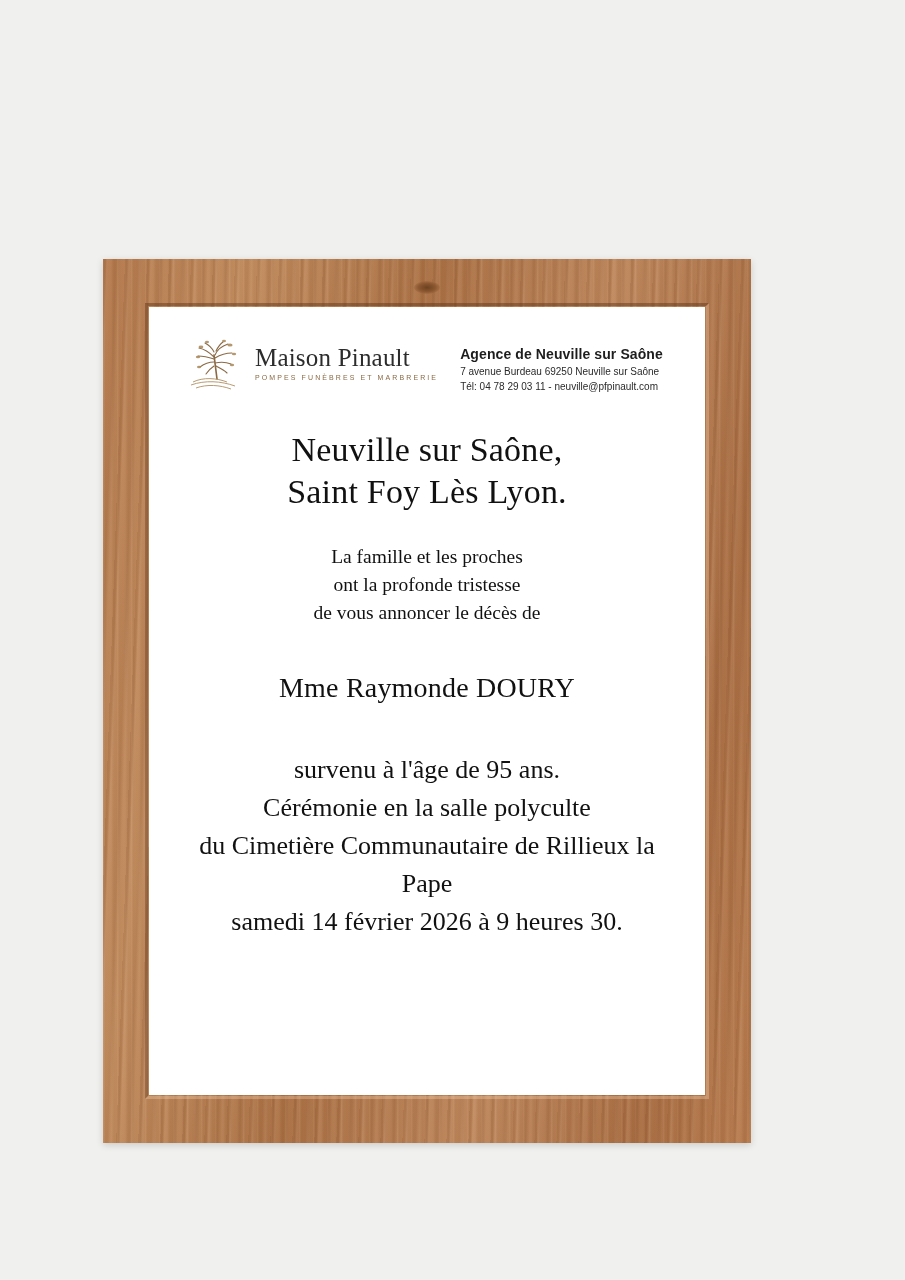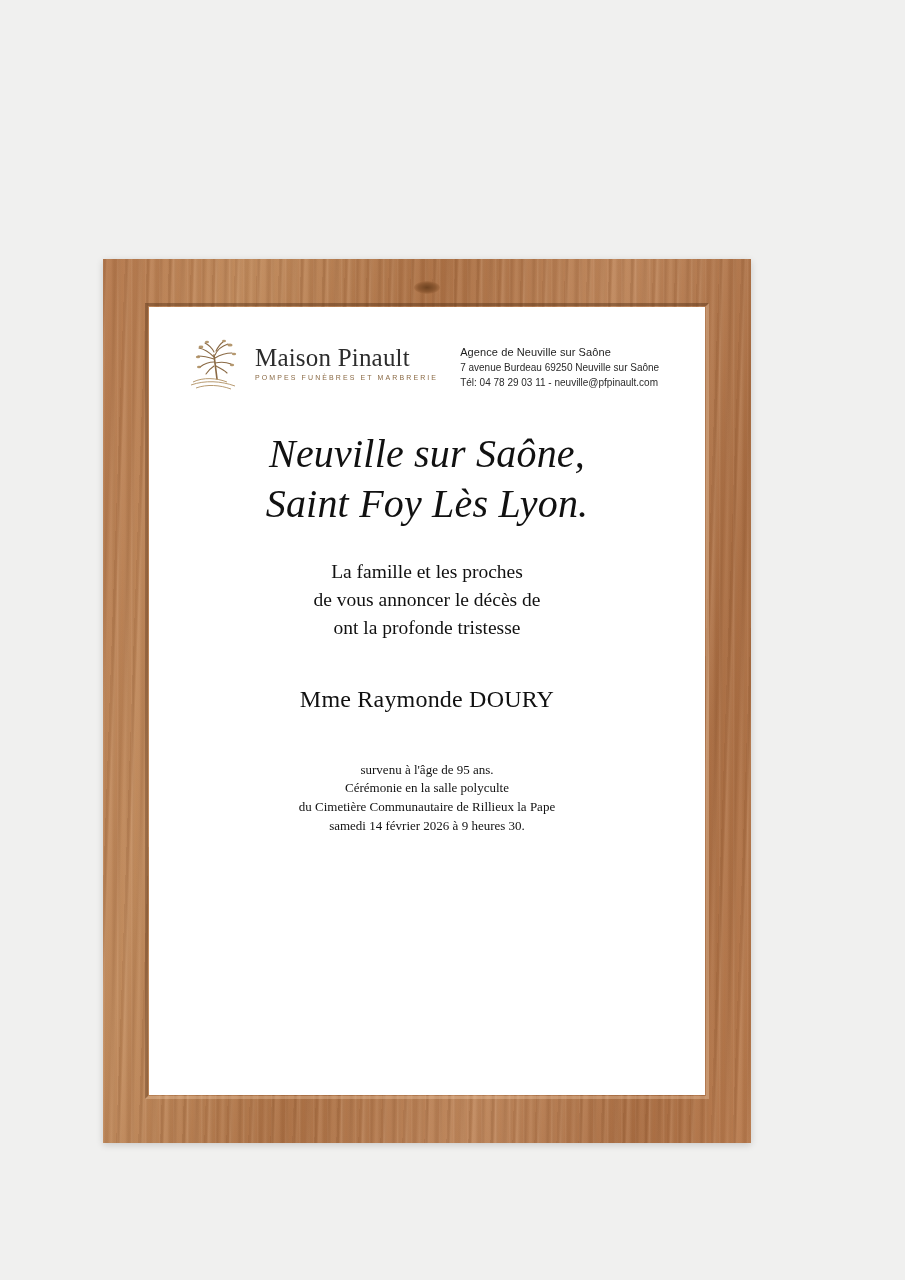--- a/index.html
+++ b/index.html
@@ -136,56 +136,55 @@
     color: #8a6a45;
     margin-top: 4px;
     white-space: nowrap;
   }
   .agency {
     font-family: "Liberation Sans", sans-serif;
     color: #1d1d1d;
     padding-top: 13px;
   }
   .agency-title {
-    font-size: 11px;
-    font-weight: normal;
+    font-size: 14px;
+    font-weight: bold;
     letter-spacing: 0.1px;
   }
   .agency-line {
     font-size: 10px;
     margin-top: 4px;
     color: #2a2a2a;
   }
 
   
   .body-wrap {
     text-align: center;
     color: #111111;
   }
   .place {
     margin-top: 36px;
-    font-size: 40px;
+    font-size: 34px;
     line-height: 1.24;
     letter-spacing: 0.2px;
-    font-style: italic;
   }
   .intro {
     margin-top: 30px;
     font-size: 19.5px;
     line-height: 1.44;
   }
   .deceased {
     margin-top: 40px;
-    font-size: 24px;
+    font-size: 28px;
     line-height: 1.42;
     letter-spacing: 0.2px;
   }
   .details {
     margin-top: 44px;
-    font-size: 13px;
+    font-size: 26px;
     line-height: 1.46;
   }
   .ln { display: block; }
 </style>
 </head>
 <body>
 
 <div id="stage">
 
   <div class="frame">
@@ -245,22 +244,22 @@
 
       <div class="body-wrap">
 
         <div class="place">
           <span class="ln">Neuville sur Saône,</span>
           <span class="ln">Saint Foy Lès Lyon.</span>
         </div>
 
         <div class="intro">
           <span class="ln">La famille et les proches</span>
+          <span class="ln">ont la profonde tristesse</span>
           <span class="ln">de vous annoncer le décès de</span>
-          <span class="ln">ont la profonde tristesse</span>
         </div>
 
         <div class="deceased">
           <span class="ln">Mme Raymonde DOURY</span>
         </div>
 
         <div class="details">
           <span class="ln">survenu à l'âge de 95 ans.</span>
           <span class="ln">Cérémonie en la salle polyculte</span>
           <span class="ln">du Cimetière Communautaire de Rillieux la Pape</span>

